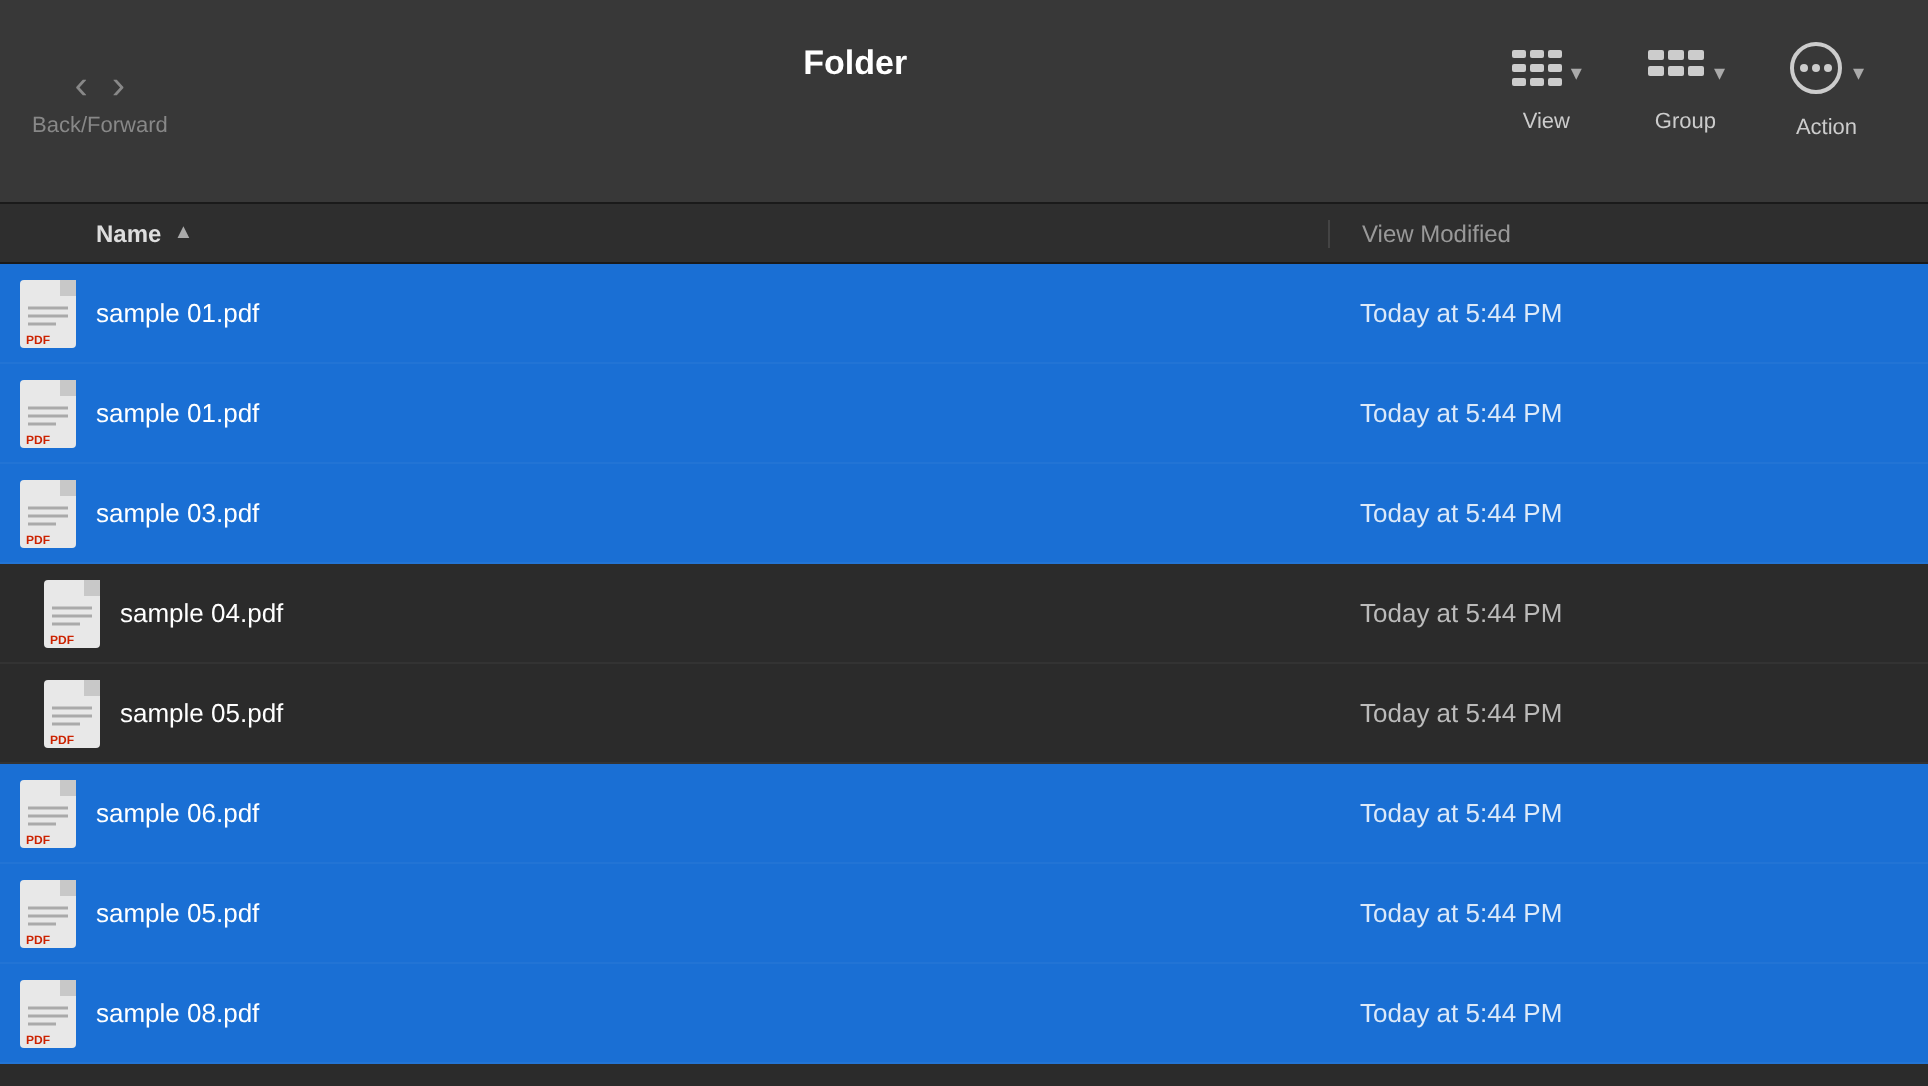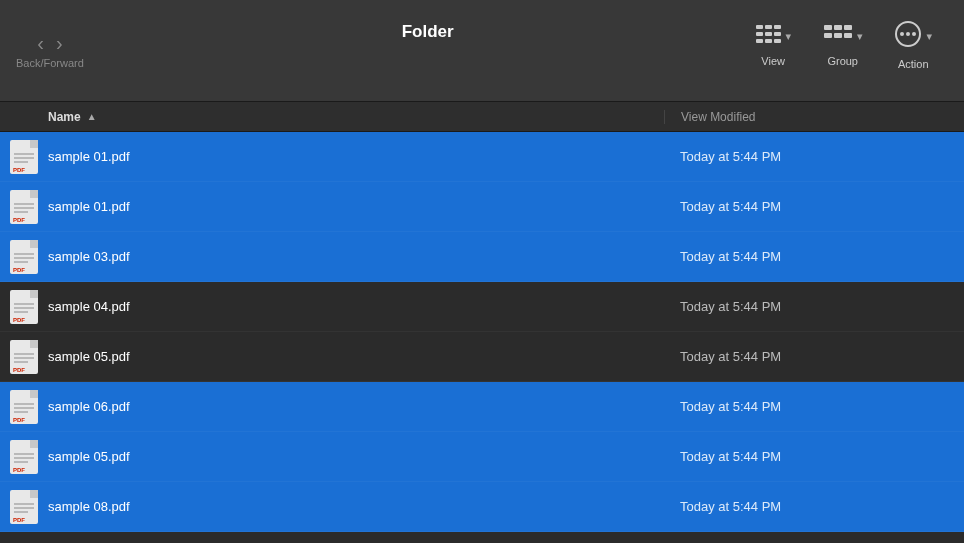--- a/index.html
+++ b/index.html
@@ -80,20 +80,21 @@
       border-bottom: 1px solid rgba(255,255,255,0.04);
       cursor: pointer;
     }
 
     .file-row.selected {
       background: #1a6fd4;
     }
 
     .file-row:not(.selected) {
       background: #2b2b2b;
+      padding-left: 12px;
     }
 
     .file-icon-cell {
       width: 48px;
       display: flex;
       align-items: center;
       justify-content: center;
       flex-shrink: 0;
     }
 

